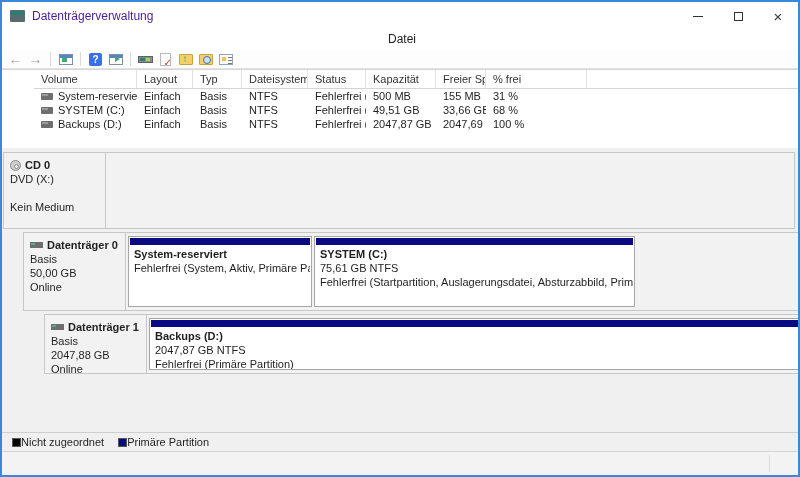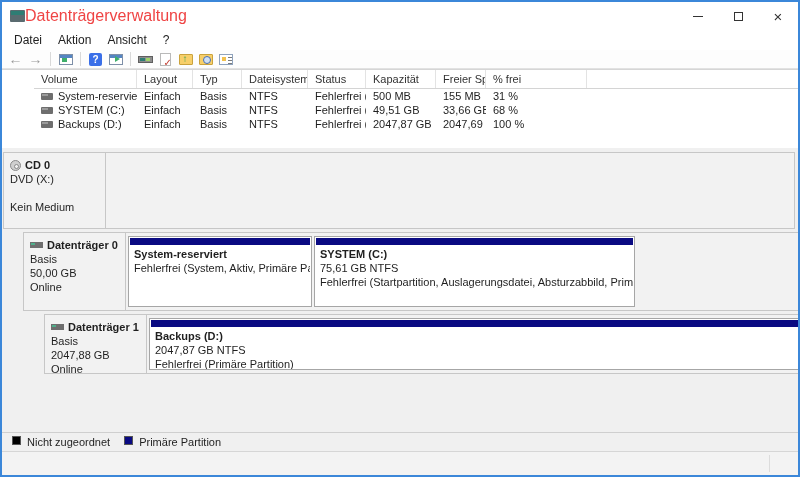--- a/index.html
+++ b/index.html
@@ -5,29 +5,29 @@
   * { margin:0; padding:0; box-sizing:border-box; }
   html,body { width:800px; height:477px; background:#fff; }
   body { font-family:"Liberation Sans","DejaVu Sans",sans-serif; font-size:11px; color:#1f1f1f; }
 
   .window { position:relative; width:800px; height:477px; border:2px solid #3b87d9; background:#f0f0f0; overflow:hidden; }
 
   
   .titlebar { position:absolute; top:0; left:0; right:0; height:28px; background:#fff; display:flex; align-items:center; }
   .app-icon { width:15px; height:12px; margin-left:8px; position:relative; background:#5a6b70; border-radius:1px; }
   .app-icon::before { content:""; position:absolute; left:1px; top:1px; right:1px; height:4px; background:#2e7d74; }
-  .title-text { font-size:16px; color:#ef4444; }
+  .title-text { margin-left:7px; font-size:12px; color:#4c1d95; }
   .win-controls { margin-left:auto; display:flex; height:100%; }
   .win-btn { width:40px; height:100%; display:flex; align-items:center; justify-content:center; color:#333; font-size:13px; cursor:default; }
   .max-glyph { width:9px; height:9px; border:1px solid #333; display:inline-block; }
   .min-glyph { width:10px; height:1px; background:#333; display:inline-block; }
   .close-glyph { font-size:15px; line-height:1; }
 
   
-  .menubar { position:absolute; top:28px; left:0; right:0; height:20px; background:#fff; display:flex; align-items:center; padding-left:4px; }
+  .menubar { position:absolute; top:28px; left:0; right:0; height:20px; background:#fff; display:flex; align-items:center; padding-left:4px;flex-direction:column; }
   .menu-item { padding:2px 8px; font-size:12px; color:#222; }
 
   
   .toolbar { position:absolute; top:48px; left:0; right:0; height:19px; background:#fdfdfd; border-bottom:1px solid #e2e2e2; display:flex; align-items:center; padding-left:5px; gap:3px; }
   .tb-sep { width:1px; height:14px; background:#d9d9d9; margin:0 3px; }
   .tb-btn { width:17px; height:16px; display:flex; align-items:center; justify-content:center; position:relative; }
   .arrow-glyph { font-size:14px; font-weight:bold; color:#9a9a9a; line-height:1; }
   .ico-win { width:14px; height:11px; border:1px solid #7d8fa8; background:#fff; position:relative; }
   .ico-win::before { content:""; position:absolute; top:0; left:0; right:0; height:3px; background:#5585c2; }
   .ico-win.tree::after { content:""; position:absolute; left:2px; bottom:2px; width:5px; height:4px; background:#3fae6a; }
@@ -72,21 +72,21 @@
   .part { position:absolute; top:3px; bottom:3px; background:#fff; border:1px solid #a6a6a6; padding:1px; overflow:hidden; }
   .part-strip { height:7px; width:100%; }
   .part-body { padding:2px 4px; line-height:14px; white-space:nowrap; overflow:hidden; }
   .part-title { font-weight:bold; }
   .p-sysres { left:104px; width:184px; }
   .p-system { left:290px; width:321px; }
   .p-backups { left:104px; width:683px; }
 
   
   .legendbar { position:absolute; left:0; right:0; bottom:24px; height:19px; background:#f0f0f0; border-top:1px solid #cfcfcf; display:flex; align-items:center; padding-left:10px; gap:14px; }
-  .legend-item { display:flex; align-items:flex-start; gap:6px; }
+  .legend-item { display:flex; align-items:center; }
   .legend-swatch { width:9px; height:9px; border:1px solid #555; }
   .statusbar { position:absolute; left:0; right:0; bottom:0; height:24px; background:#f3f3f3; border-top:1px solid #d6d6d6; }
   .statusbar .grip-sep { position:absolute; right:28px; top:3px; bottom:3px; width:1px; background:#dcdcdc; }
 </style>
 </head>
 <body>
 
 <div class="window">
 
   <div class="titlebar">

